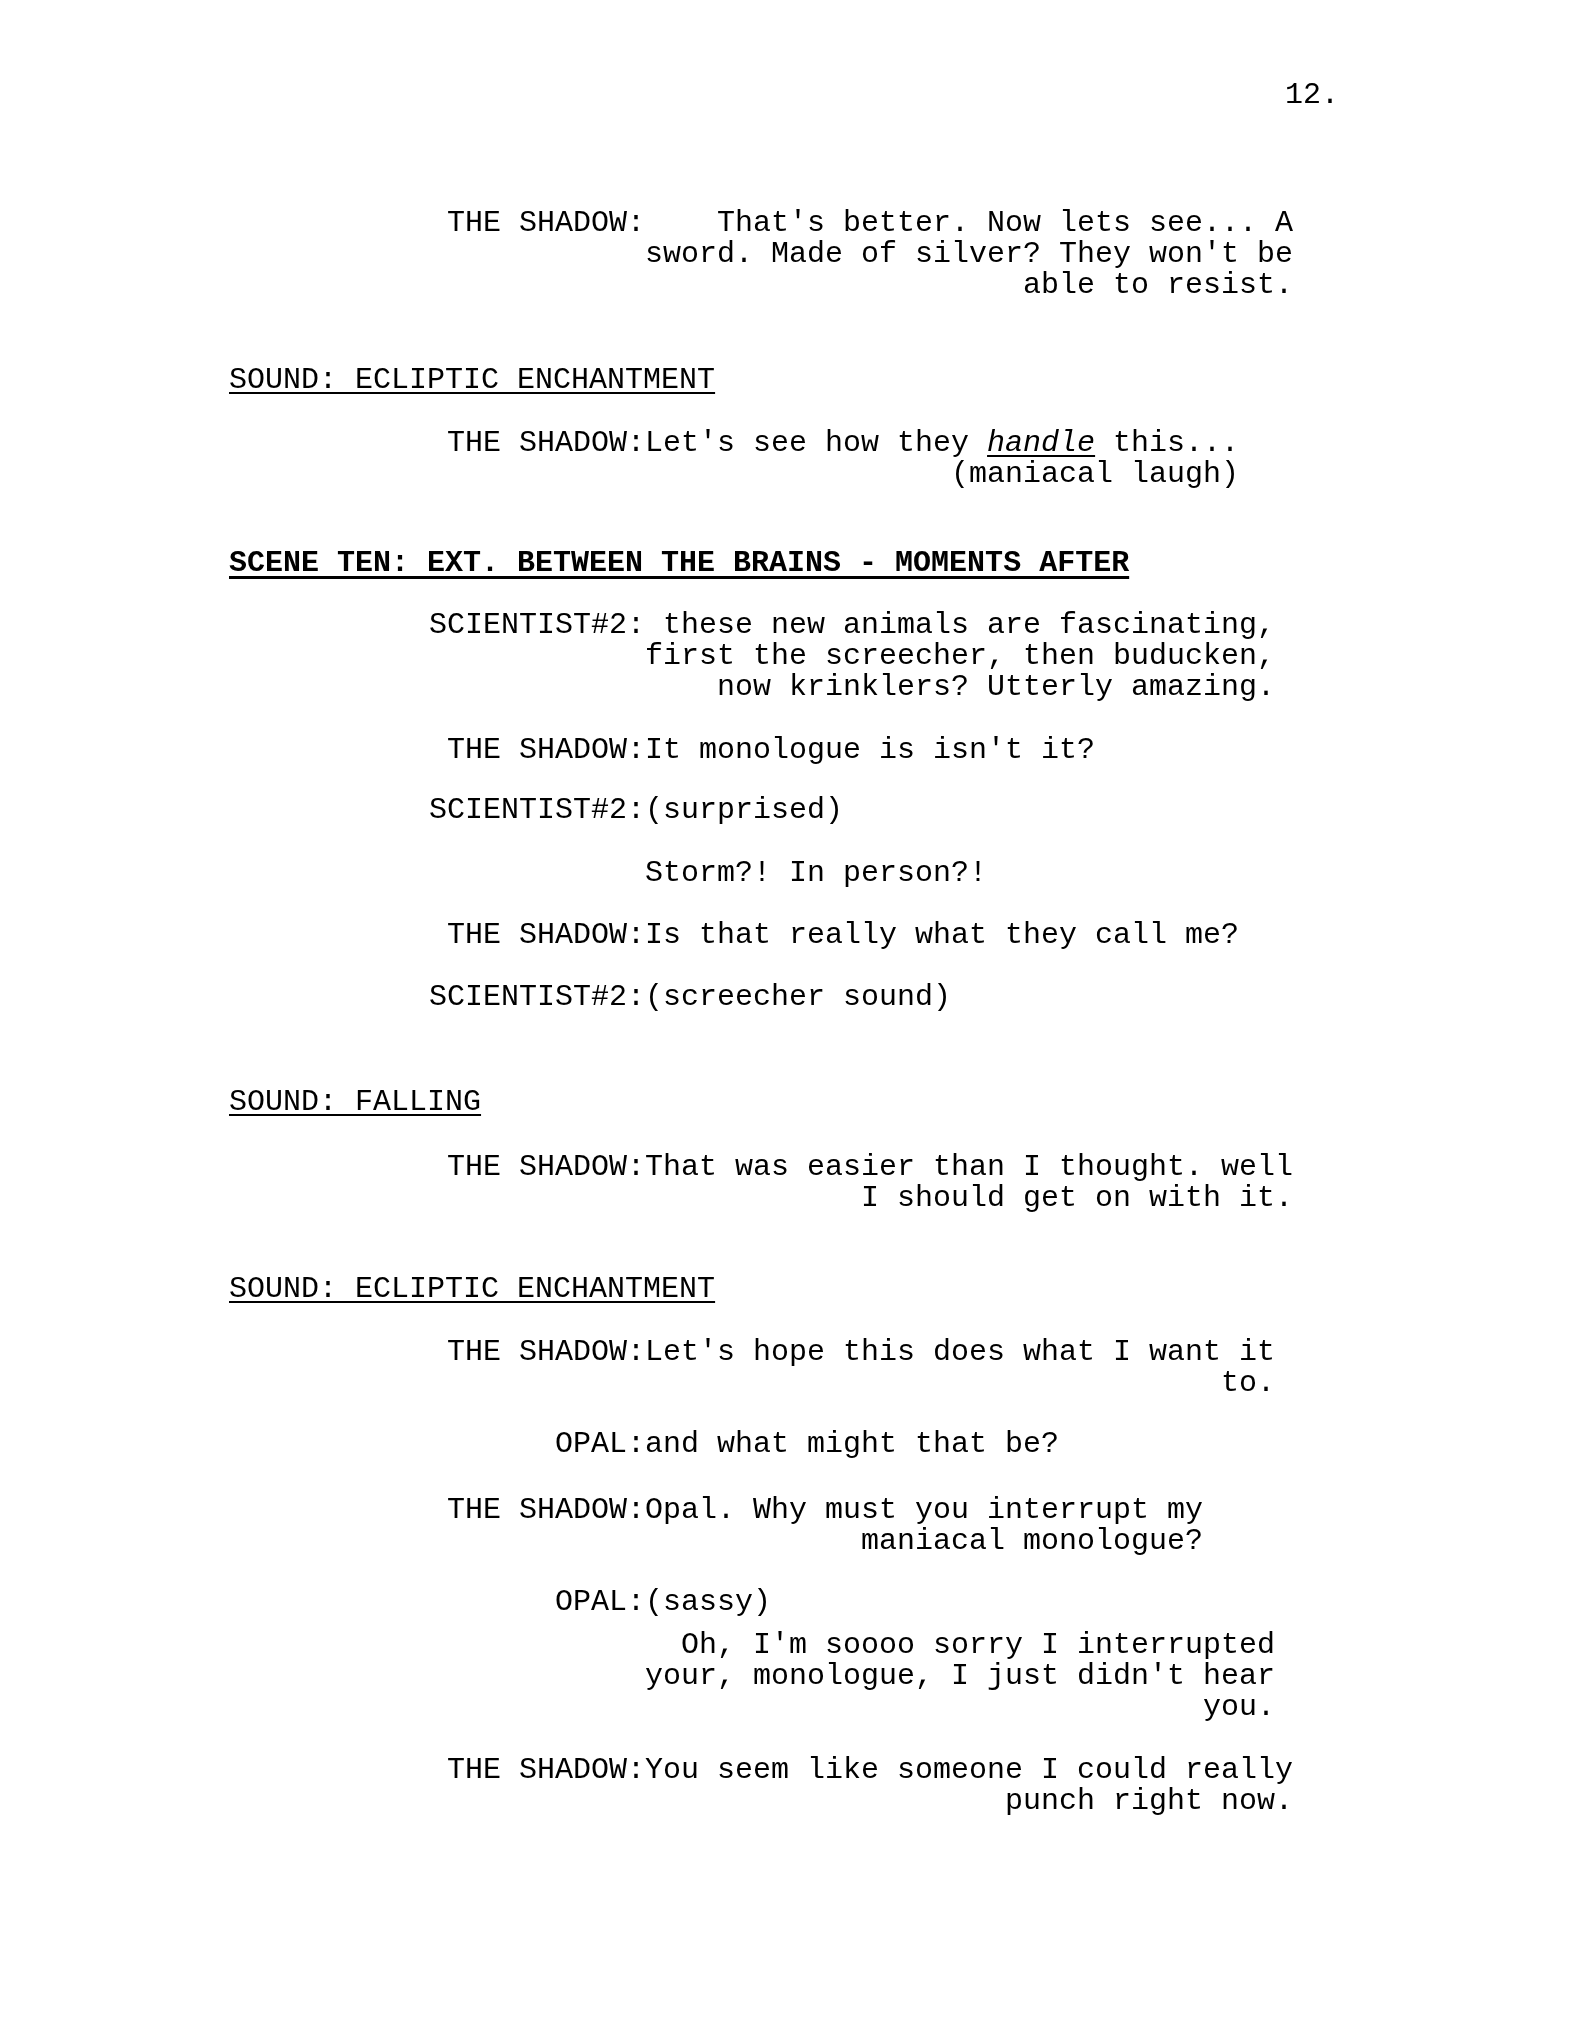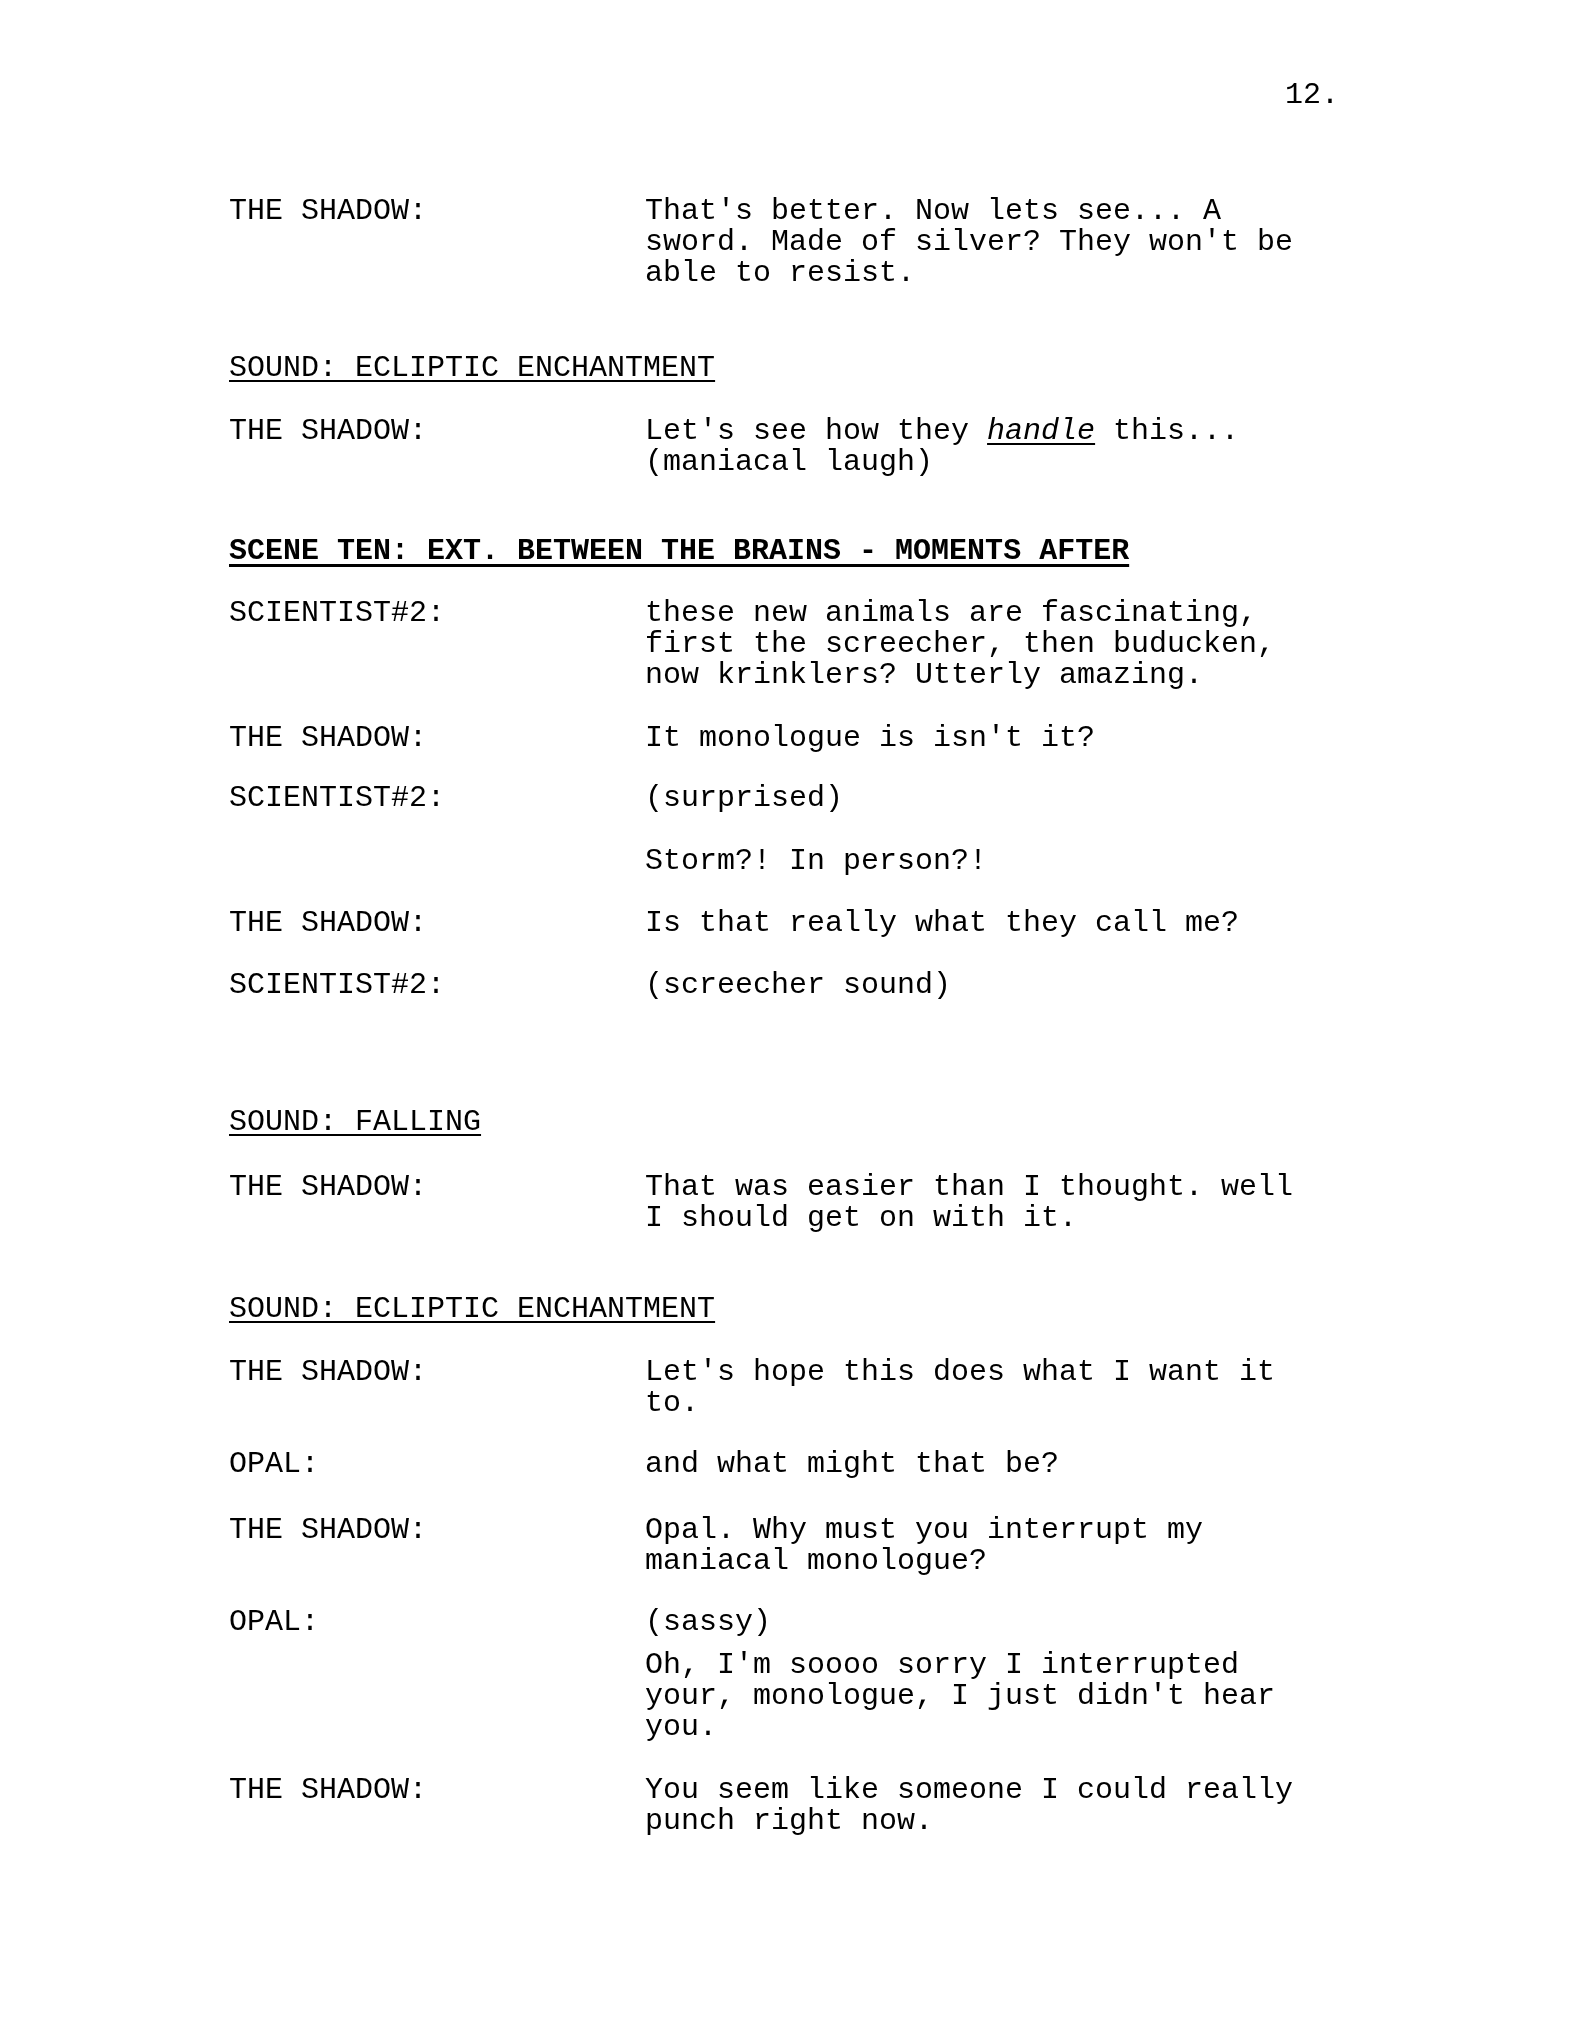--- a/index.html
+++ b/index.html
@@ -15,22 +15,23 @@
     overflow: hidden;
   }
   .page-number {
     position: absolute;
     top: 80px;
     left: 1285px;
     white-space: pre;
   }
   .content {
     position: absolute;
-    top: 0; left: 229px;
+    top: 12px; left: 229px;
     width: 1180px;
+    text-align: right;
   }
   .block { display: flex; align-items: flex-start; }
   .speaker {
     flex: 0 0 416px;
     width: 416px;
     white-space: pre;
   }
   .line-text {
     white-space: pre-wrap;
     max-width: 700px;
@@ -59,21 +60,21 @@
   .m0  { margin-top: 196px; }
   .m1  { margin-top: 64px;  }
   .m2  { margin-top: 32px;  }
   .m3  { margin-top: 58px;  }
   .m4  { margin-top: 31px;  }
   .m5  { margin-top: 32px;  }
   .m6  { margin-top: 29px;  }
   .m7  { margin-top: 32px;  }
   .m8  { margin-top: 31px;  }
   .m9  { margin-top: 31px;  }
-  .m10 { margin-top: 106px; }
+  .m10 { margin-top: 74px; }
   .m11 { margin-top: 34px;  }
   .m12 { margin-top: 60px;  }
   .m13 { margin-top: 32px;  }
   .m14 { margin-top: 30px;  }
   .m15 { margin-top: 35px;  }
   .m16 { margin-top: 30px;  }
   .m17 { margin-top: 12px;  }
   .m18 { margin-top: 32px;  }
 </style>
 </head>

